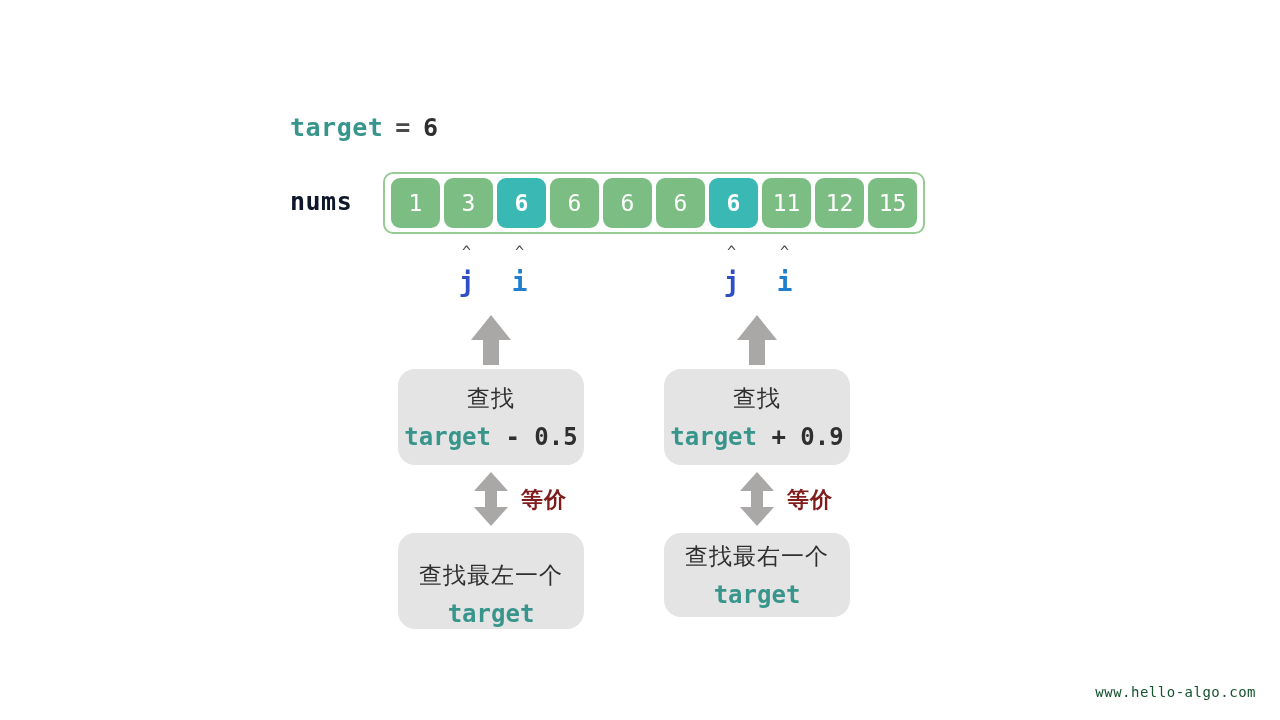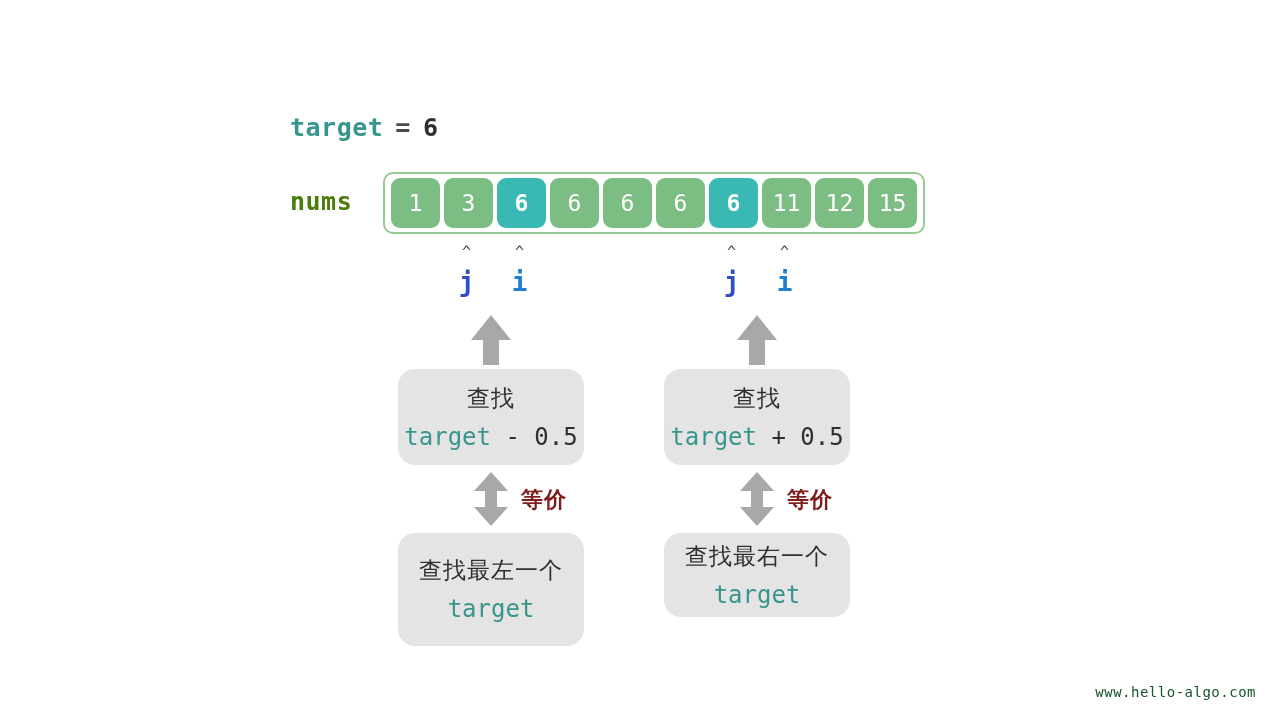--- a/index.html
+++ b/index.html
@@ -34,21 +34,21 @@
   #target-line .val { color: #2f2f2f; }
 
   
   #nums-label {
     position: absolute;
     left: 290px;
     top: 187px;
     font-family: "DejaVu Sans Mono", monospace;
     font-size: 25px;
     font-weight: bold;
-    color: #4d7c0f;
+    color: #0f172a;
     letter-spacing: 0.5px;
   }
 
   
   #array-outer {
     position: absolute;
     left: 383px;
     top: 172px;
     height: 62px;
     box-sizing: border-box;
@@ -185,21 +185,21 @@
   .gbox .l1 {
     font-family: "DejaVu Sans", sans-serif;
     font-size: 23px;
     color: #2f2f2f;
     line-height: 30px;
     letter-spacing: 1px;
   }
   .gbox .l2 {
     font-family: "DejaVu Sans Mono", monospace;
     font-size: 24px;
-    font-weight: normal;
+    font-weight: bold;
     line-height: 30px;
     margin-top: 9px;
     white-space: pre;
   }
   .gbox .l2 .kw { color: #38958c; }
   .gbox .l2 .op { color: #2f2f2f; }
 
   
   #watermark {
     position: absolute;
@@ -261,38 +261,38 @@
   <div class="head"></div>
   <div class="tail"></div>
 </div>
 
 <div class="gbox" style="left:398px; top:369px; width:186px; height:96px;">
   <div class="l1">查找</div>
   <div class="l2"><span class="kw">target</span><span class="op"> - 0.5</span></div>
 </div>
 <div class="gbox" style="left:664px; top:369px; width:186px; height:96px;">
   <div class="l1">查找</div>
-  <div class="l2"><span class="kw">target</span><span class="op"> + 0.5</span></div>
+  <div class="l2"><span class="kw">target</span><span class="op"> + 0.9</span></div>
 </div>
 
 <div class="dbl-arrow" style="left:474px; top:472px;">
   <div class="head-up"></div>
   <div class="stem"></div>
   <div class="head-down"></div>
 </div>
 <div class="equiv-label" style="left:521px; top:485px;">等价</div>
 
 <div class="dbl-arrow" style="left:740px; top:472px;">
   <div class="head-up"></div>
   <div class="stem"></div>
   <div class="head-down"></div>
 </div>
 <div class="equiv-label" style="left:787px; top:485px;">等价</div>
 
-<div class="gbox" style="left:398px; top:533px; width:186px; height:113px;">
+<div class="gbox" style="left:398px; top:533px; width:186px; height:96px;justify-content:flex-end;">
   <div class="l1">查找最左一个</div>
   <div class="l2"><span class="kw">target</span></div>
 </div>
 <div class="gbox" style="left:664px; top:533px; width:186px; height:84px;">
   <div class="l1">查找最右一个</div>
   <div class="l2"><span class="kw">target</span></div>
 </div>
 
 <div id="watermark">www.hello-algo.com</div>
 

